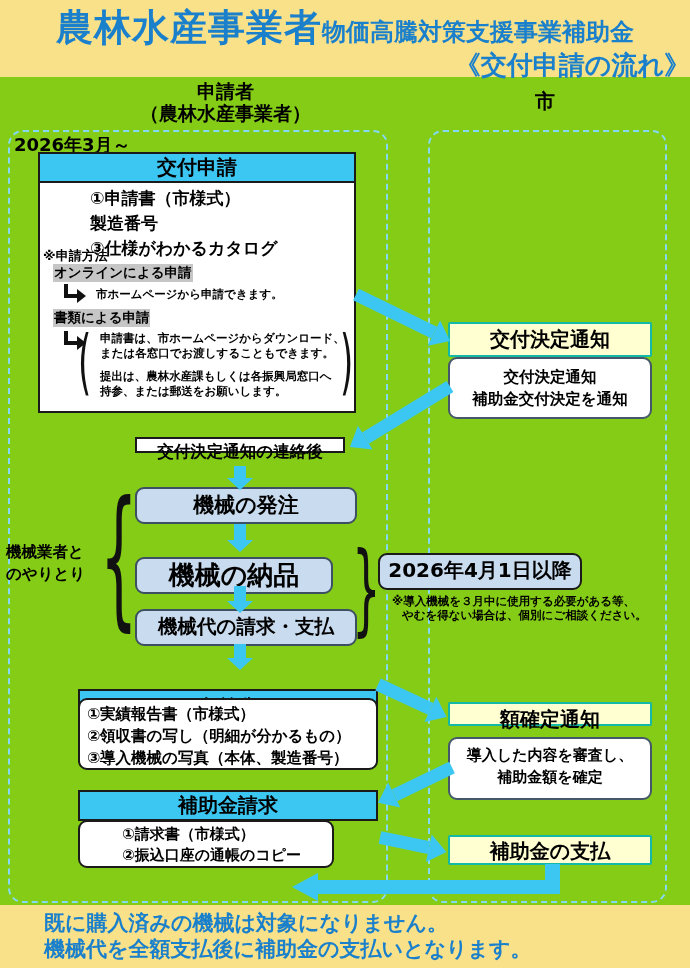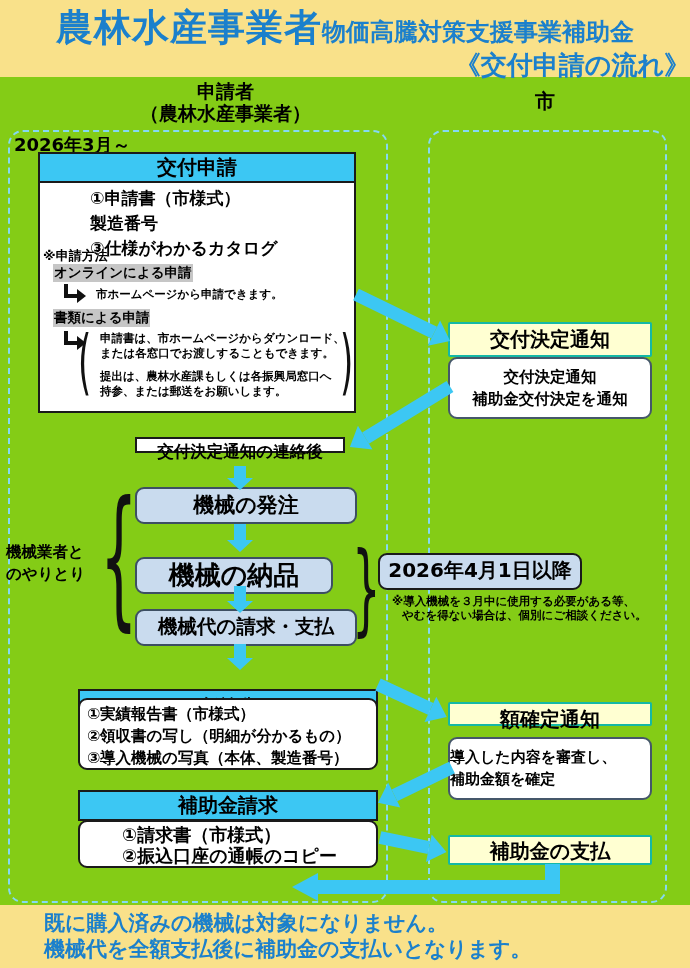--- a/index.html
+++ b/index.html
@@ -132,33 +132,33 @@
   </div>
 
   <div class="abs cyan-head" style="left:78px;top:689px;width:300px;height:46px;font-size:14px;line-height:26px;">実績報告</div>
   <div class="abs round-body" style="left:78px;top:698px;width:300px;height:72px;border-color:#1a1a1a;font-size:15.5px;line-height:22px;padding:3px 0 0 7px;">
     <div>①実績報告書（市様式）</div>
     <div>②領収書の写し（明細が分かるもの）</div>
     <div>③導入機械の写真（本体、製造番号）</div>
   </div>
 
   <div class="abs cyan-head" style="left:78px;top:790px;width:300px;height:31px;font-size:20px;line-height:26px;">補助金請求</div>
-  <div class="abs round-body" style="left:78px;top:820px;width:300px;height:48px;border-color:#1a1a1a;font-size:18px;line-height:21px;padding:2px 0 0 42px;">
+  <div class="abs round-body" style="left:78px;top:820px;width:256px;height:48px;border-color:#1a1a1a;font-size:15px;line-height:21px;padding:2px 0 0 42px;">
     <div>①請求書（市様式）</div>
     <div>②振込口座の通帳のコピー</div>
   </div>
 
   <div class="abs yellow-box" style="left:448px;top:322px;width:204px;height:35px;font-size:20px;line-height:30px;">交付決定通知</div>
   <div class="abs round-body" style="left:448px;top:357px;width:204px;height:62px;text-align:center;font-size:15.5px;line-height:22px;padding-top:7px;">
     <div>交付決定通知</div>
     <div>補助金交付決定を通知</div>
   </div>
 
   <div class="abs yellow-box" style="left:448px;top:702px;width:204px;height:24px;font-size:20px;line-height:30px;">額確定通知</div>
-  <div class="abs round-body" style="left:448px;top:737px;width:204px;height:63px;font-size:15px;line-height:22px;padding-top:7px;">
+  <div class="abs round-body" style="left:448px;top:737px;width:204px;height:63px;text-align:center;font-size:15px;line-height:22px;padding-top:7px;font-family:Liberation Mono, monospace;">
     <div>導入した内容を審査し、</div>
     <div>補助金額を確定</div>
   </div>
 
   <div class="abs yellow-box" style="left:448px;top:835px;width:204px;height:30px;font-size:20px;line-height:28px;">補助金の支払</div>
 
   <div class="varrow" style="left:227px;top:466px;height:24px;"></div>
   <div class="varrow" style="left:227px;top:524px;height:28px;"></div>
   <div class="varrow" style="left:227px;top:586px;height:27px;"></div>
   <div class="varrow" style="left:227px;top:644px;height:26px;"></div>

